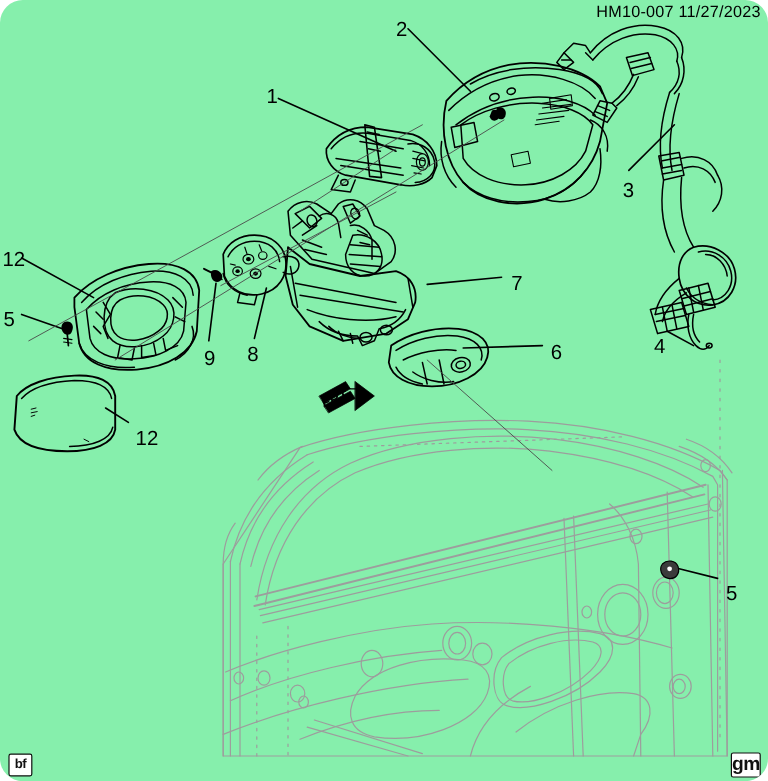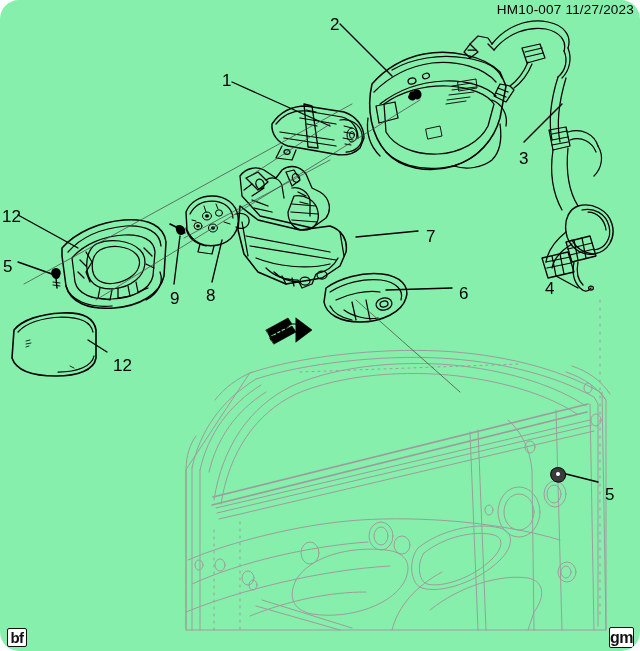--- a/index.html
+++ b/index.html
@@ -34,21 +34,21 @@
     font-size: 13.5px;
     letter-spacing: 0.2px;
     color: #000;
     white-space: nowrap;
   }
   .stampbox {
     position: absolute;
     border: 1.6px solid #111;
     background: #fff;
     border-radius: 2px;
-    font-size: 15px;
+    font-size: 11px;
     font-weight: 700;
     line-height: 1;
     color: #111;
     display: flex;
     align-items: center;
     justify-content: center;
   }
   #bf-stamp {
     left: 7px;
     top: 628px;

